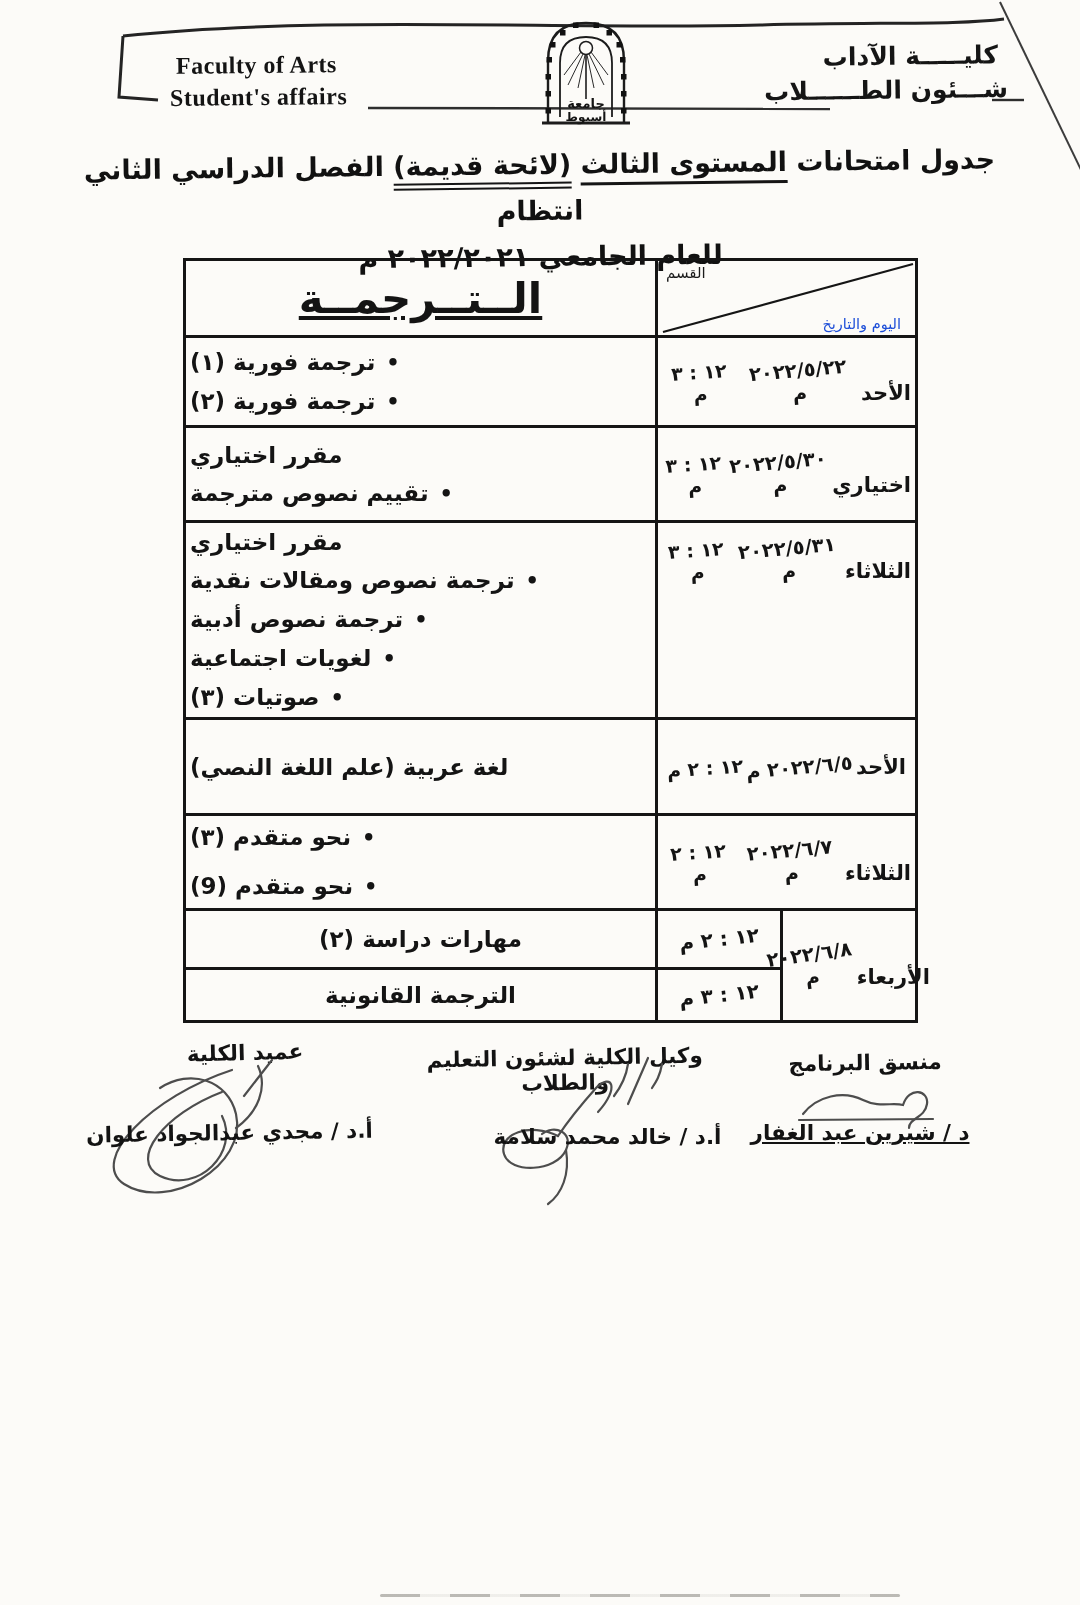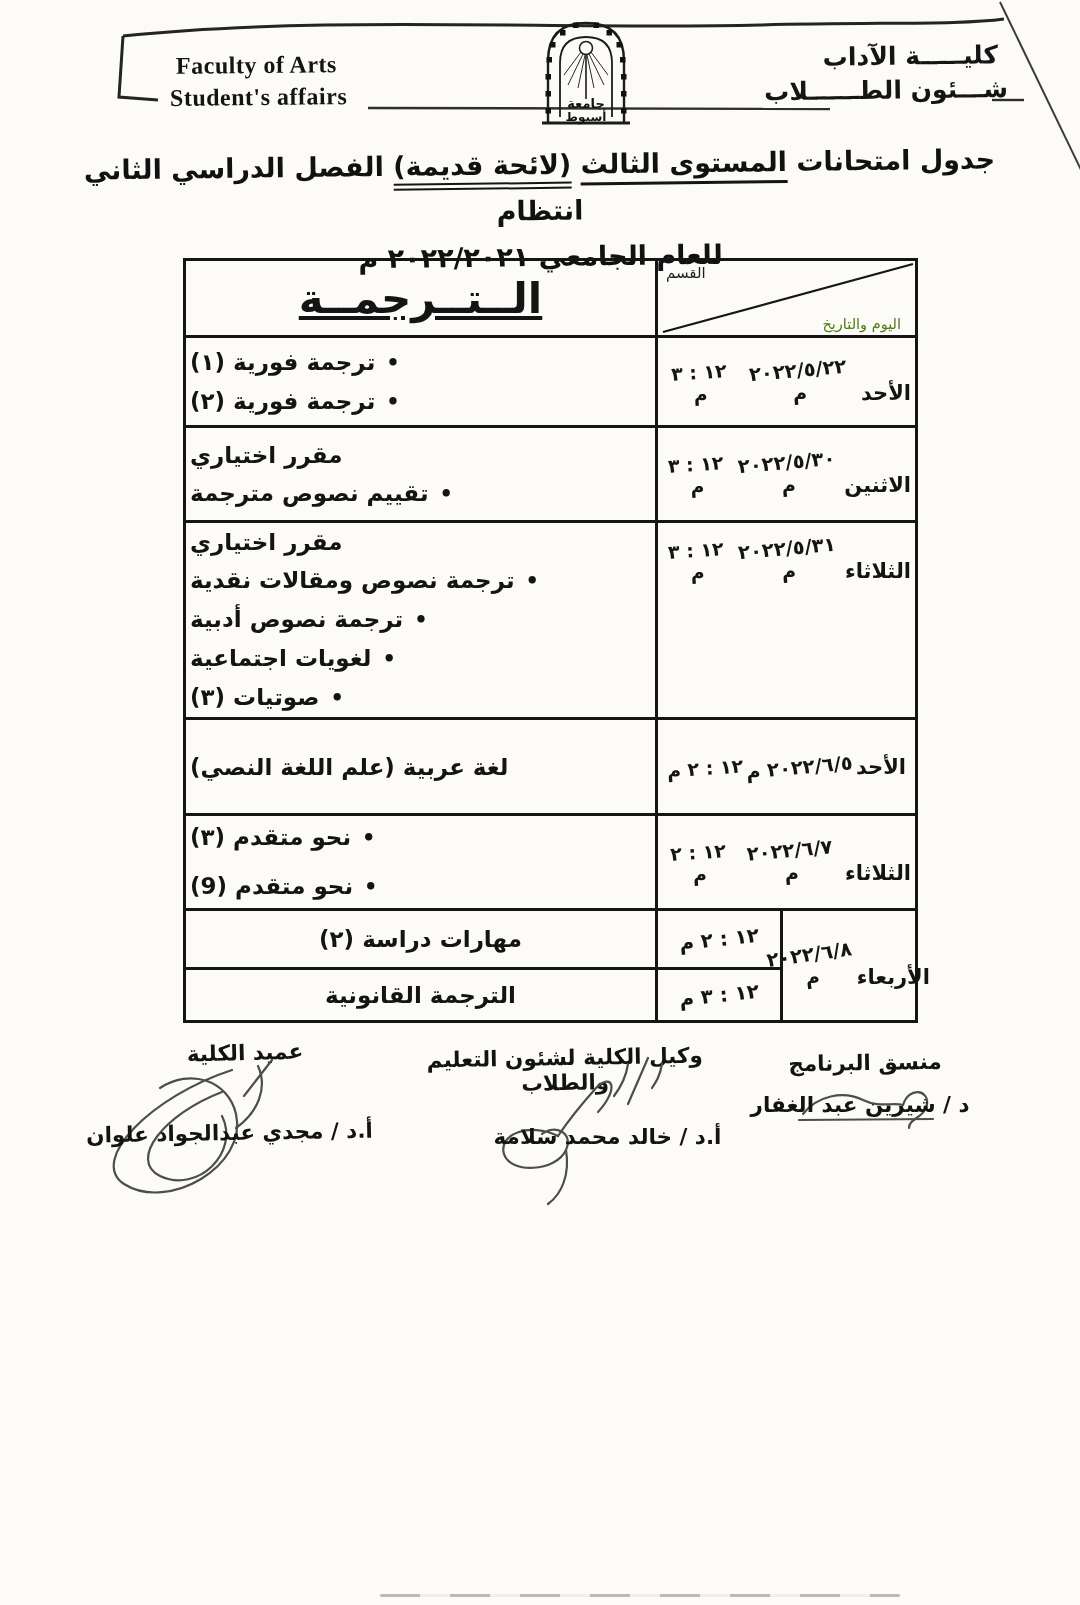--- a/index.html
+++ b/index.html
@@ -48,21 +48,21 @@
   }
   table.exam td{
     border:3px solid #151515;
     text-align:center;vertical-align:middle;
     color:#141414;padding:2px 4px;
   }
   .dept-cell{font-size:42px;font-weight:bold;letter-spacing:1px;text-decoration:underline;}
   .corner{position:relative;width:100%;height:72px;}
   .corner svg{position:absolute;inset:0;}
   .corner .c-top{position:absolute;top:2px;left:8px;font-size:15px;color:#1b1b1b;}
-  .corner .c-bottom{position:absolute;bottom:2px;right:14px;font-size:14.5px;color:#4d7c0f;}
+  .corner .c-bottom{position:absolute;bottom:2px;right:14px;font-size:14.5px;color:#1d4ed8;}
   .dayc{display:flex;align-items:flex-end;justify-content:center;gap:3px;}
   .dname{font-size:21px;font-weight:bold;}
   .ddate{font-size:19.5px;font-weight:bold;transform:rotate(-5deg);}
   .dtime{font-size:19px;font-weight:bold;transform:rotate(-4deg);}
   .courses{display:flex;flex-direction:column;align-items:flex-end;justify-content:center;gap:4px;}
   .cline{font-size:23px;font-weight:bold;line-height:34px;}
   .bl::before{content:"•";margin-left:11px;font-size:21px;}
   .timec{font-size:20px;font-weight:bold;}
   .timec .tv{display:inline-block;transform:rotate(-6deg);}
   .wed .ddate{transform:rotate(-8deg);}
@@ -172,21 +172,21 @@
           <div class="courses">
             <div class="cline bl">ترجمة فورية (١)</div>
             <div class="cline bl">ترجمة فورية (٢)</div>
           </div>
         </td>
       </tr>
 
       <tr style="height:95px;">
         <td colspan="2">
           <div class="dayc">
-            <div class="dname">الاثنين</div>
+            <div class="dname">اختياري</div>
             <div class="ddate">٢٠٢٢/٥/٣٠ م</div>
             <div class="dtime">١٢ : ٣ م</div>
           </div>
         </td>
         <td>
           <div class="courses">
             <div class="cline">مقرر اختياري</div>
             <div class="cline bl">تقييم نصوص مترجمة</div>
           </div>
         </td>
@@ -287,19 +287,19 @@
     <path class="squiggle" d="M96,98 C100,122 92,142 78,152"></path>
   </svg>
 
   <svg class="abs" style="left:72px;top:1048px;" width="250" height="165" viewBox="0 0 250 165">
     <path class="squiggle" d="M160,22 C80,48 16,112 52,136 C96,164 176,118 164,66 C156,32 118,20 88,40"></path>
     <path class="squiggle" d="M150,44 C92,66 56,112 88,128 C126,146 168,104 150,68"></path>
     <path class="squiggle" d="M186,18 C196,40 186,64 164,80"></path>
     <path class="squiggle" d="M200,12 L172,48"></path>
   </svg>
 
-  <div class="abs ar sig-name" style="left:745px;top:1092px;width:230px;">د / شيرين عبد الغفار</div>
+  <div class="abs ar sig-name" style="left:745px;top:1120px;width:230px;text-decoration:underline;">د / شيرين عبد الغفار</div>
   <div class="abs ar sig-name" style="left:475px;top:1124px;width:265px;">أ.د / خالد محمد سلامة</div>
   <div class="abs ar sig-name" style="left:82px;top:1120px;width:295px;transform:rotate(-1deg);">أ.د / مجدي عبدالجواد علوان</div>
 
   <div class="abs bottom-smudge"></div>
 
 </div>
 
 </body></html>

